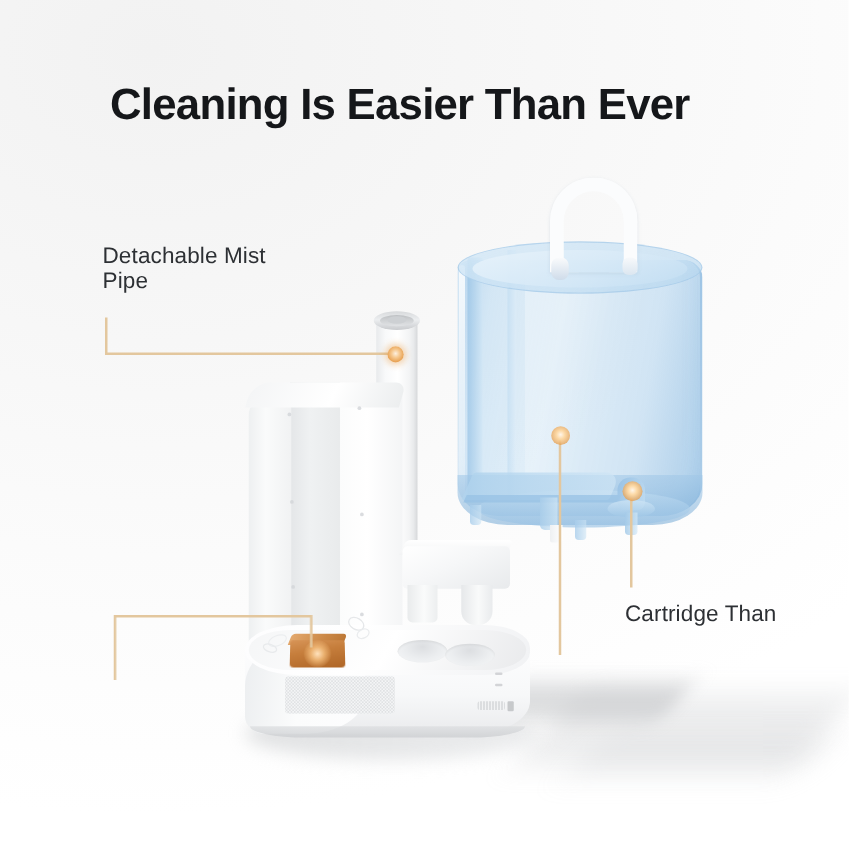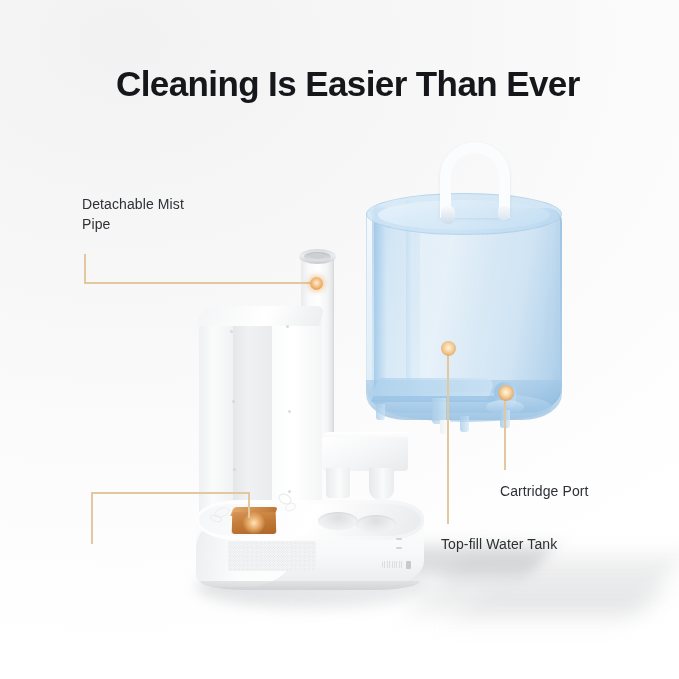--- a/index.html
+++ b/index.html
@@ -12,26 +12,26 @@
   #stage {
     position:relative;
     width:679px; height:679px;
     background:
       radial-gradient(120% 90% at 18% 6%, #f2f2f2 0%, #f7f7f7 38%, #fbfbfb 66%, #ffffff 100%);
   }
   
   #title {
     position:absolute; left:88px; top:64px;
     font-size:35px; font-weight:bold; letter-spacing:-0.6px;
-    color:#15171a; white-space:nowrap;margin-left:28px;
+    color:#15171a; white-space:nowrap;
   }
   
   .label {
     position:absolute;
-    font-size:14px; line-height:20px;
+    font-size:18px; line-height:20px;
     color:#2d3034; letter-spacing:0.1px;
     white-space:pre-line;
   }
   #lbl-mist   { left:82px;  top:194px; }
   #lbl-burn   { left:80px;  top:560px; }
   #lbl-cart   { left:500px; top:481px; }
   #lbl-tank   { left:441px; top:534px; }
   
   .lead { position:absolute; background:#e3c79e; }
   .lead.v { width:1.5px; }
@@ -420,19 +420,18 @@
   <div class="dot" style="left:310px; top:277px;"></div>
   <div class="label" id="lbl-mist">Detachable Mist
 Pipe</div>
 
   <div class="lead h" style="left:91px;  top:492px; width:158px;"></div>
   <div class="lead v" style="left:91px;  top:492px; height:52px;"></div>
   <div class="lead v" style="left:248px; top:492px; height:26px;"></div>
 
   <div class="lead v" style="left:504px; top:398px; height:72px;"></div>
   <div class="dot glow" style="left:498px; top:385px; width:16px; height:16px;"></div>
-  <div class="label" id="lbl-cart">Cartridge Port</div>
+  <div class="label" id="lbl-cart">Cartridge Than</div>
 
   <div class="lead v" style="left:447px; top:352px; height:172px;"></div>
   <div class="dot glow" style="left:441px; top:341px; width:15px; height:15px;"></div>
-  <div class="label" id="lbl-tank">Top-fill Water Tank</div>
 
 </div>
 
 </body></html>

